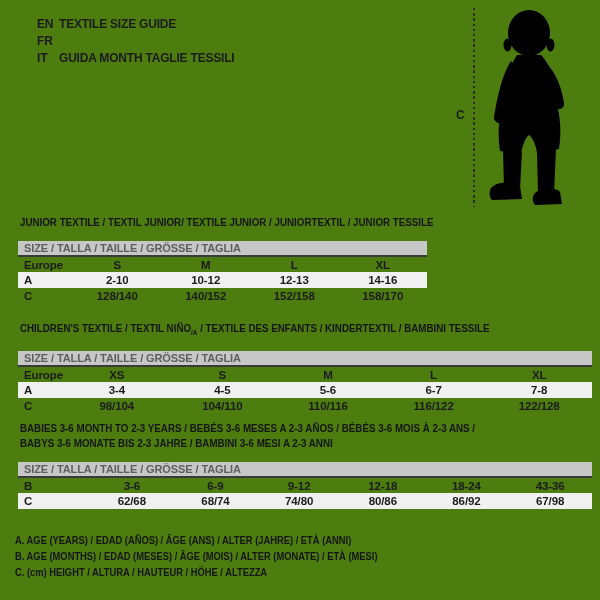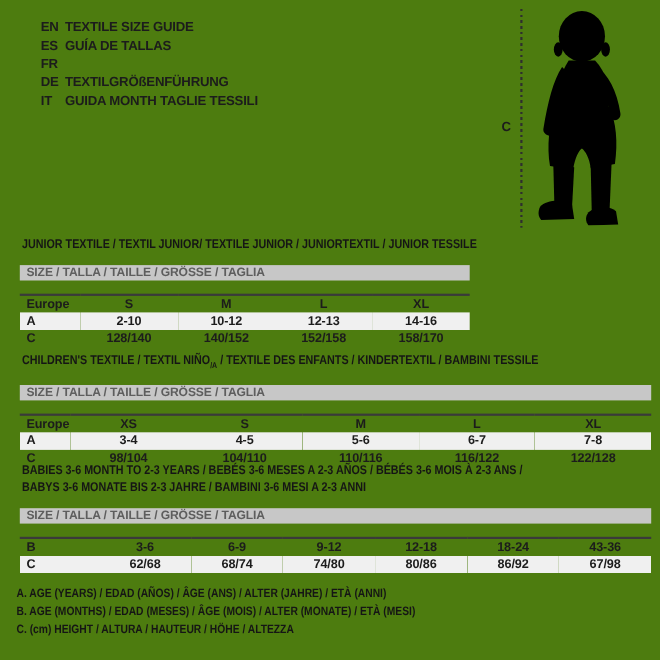--- a/index.html
+++ b/index.html
@@ -40,21 +40,21 @@
   .t1{top:215px;width:409px;}
   .t2{top:321px;width:574px;}
   .t3{top:421px;width:574px;}
   .table-title{
     font-weight:bold;font-size:11.5px;line-height:15px;color:#151515;
     margin:0 0 11px 2px;white-space:nowrap;
     transform:scaleX(0.85);transform-origin:0 0;
   }
   .table-title sub{font-size:7.5px;}
   .size-bar{
-    height:14px;line-height:14px;padding-left:6px;margin-bottom:12px;
+    height:14px;line-height:14px;padding-left:6px;margin-bottom:0;
     background:var(--header-bar-bg,#c7c7c7);color:var(--header-bar-text,#5e5e5e);
     font-weight:bold;font-size:11px;letter-spacing:-0.1px;white-space:nowrap;overflow:hidden;
   }
   table.rows{
     width:100%;border-collapse:collapse;table-layout:fixed;
     border-top:2px solid var(--rule,#3a3a3a);
     font-size:11.5px;color:var(--text,#1c1c1c);
   }
   table.rows td{height:16px;padding:0;text-align:center;letter-spacing:-0.1px;overflow:hidden;font-weight:bold;}
   table.rows td:first-child{text-align:left;padding-left:6px;}
@@ -74,29 +74,21 @@
 <body>
 
 <div class="page">
 
   <section class="languages">
       <div class="lang-row">
         <span class="lang-code">EN</span>
         <span class="lang-title">TEXTILE SIZE GUIDE</span>
       </div>
       <div class="lang-row">
-        <span class="lang-code">ES</span>
-        <span class="lang-title">GUÍA DE TALLAS</span>
-      </div>
-      <div class="lang-row">
         <span class="lang-code">FR</span>
-      </div>
-      <div class="lang-row">
-        <span class="lang-code">DE</span>
-        <span class="lang-title">TEXTILGRÖßENFÜHRUNG</span>
       </div>
       <div class="lang-row">
         <span class="lang-code">IT</span>
         <span class="lang-title">GUIDA MONTH TAGLIE TESSILI</span>
       </div>
     </section>
 
   <div class="measure-line"></div>
   <span class="measure-label">C</span>
   <svg class="silhouette" viewBox="0 0 100 200" xmlns="http://www.w3.org/2000/svg" aria-hidden="true">

